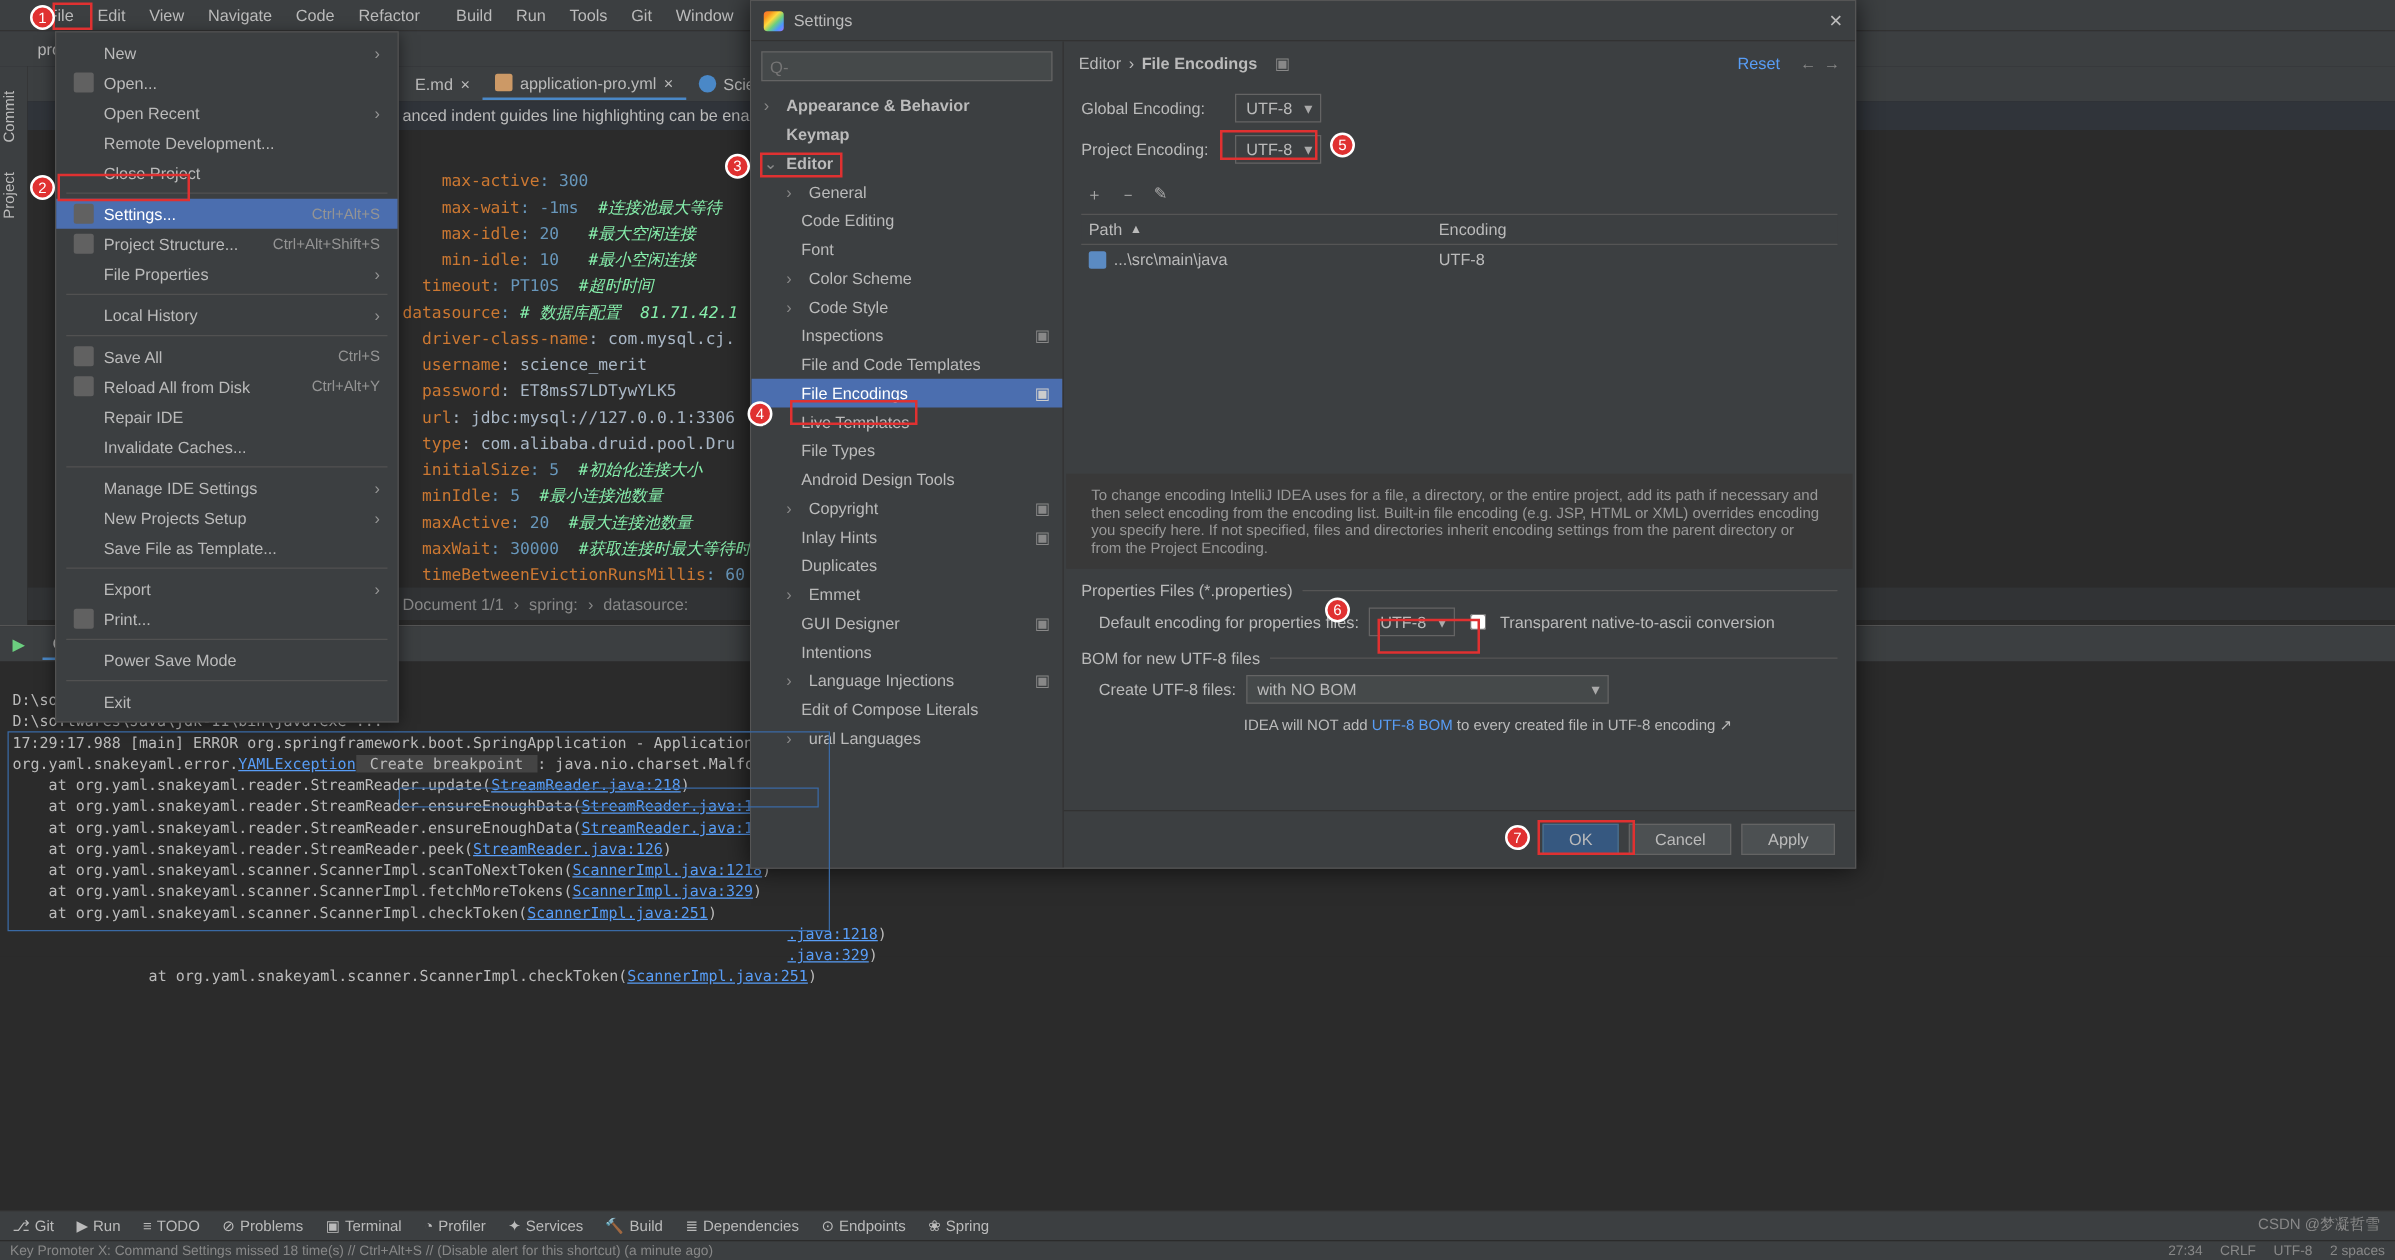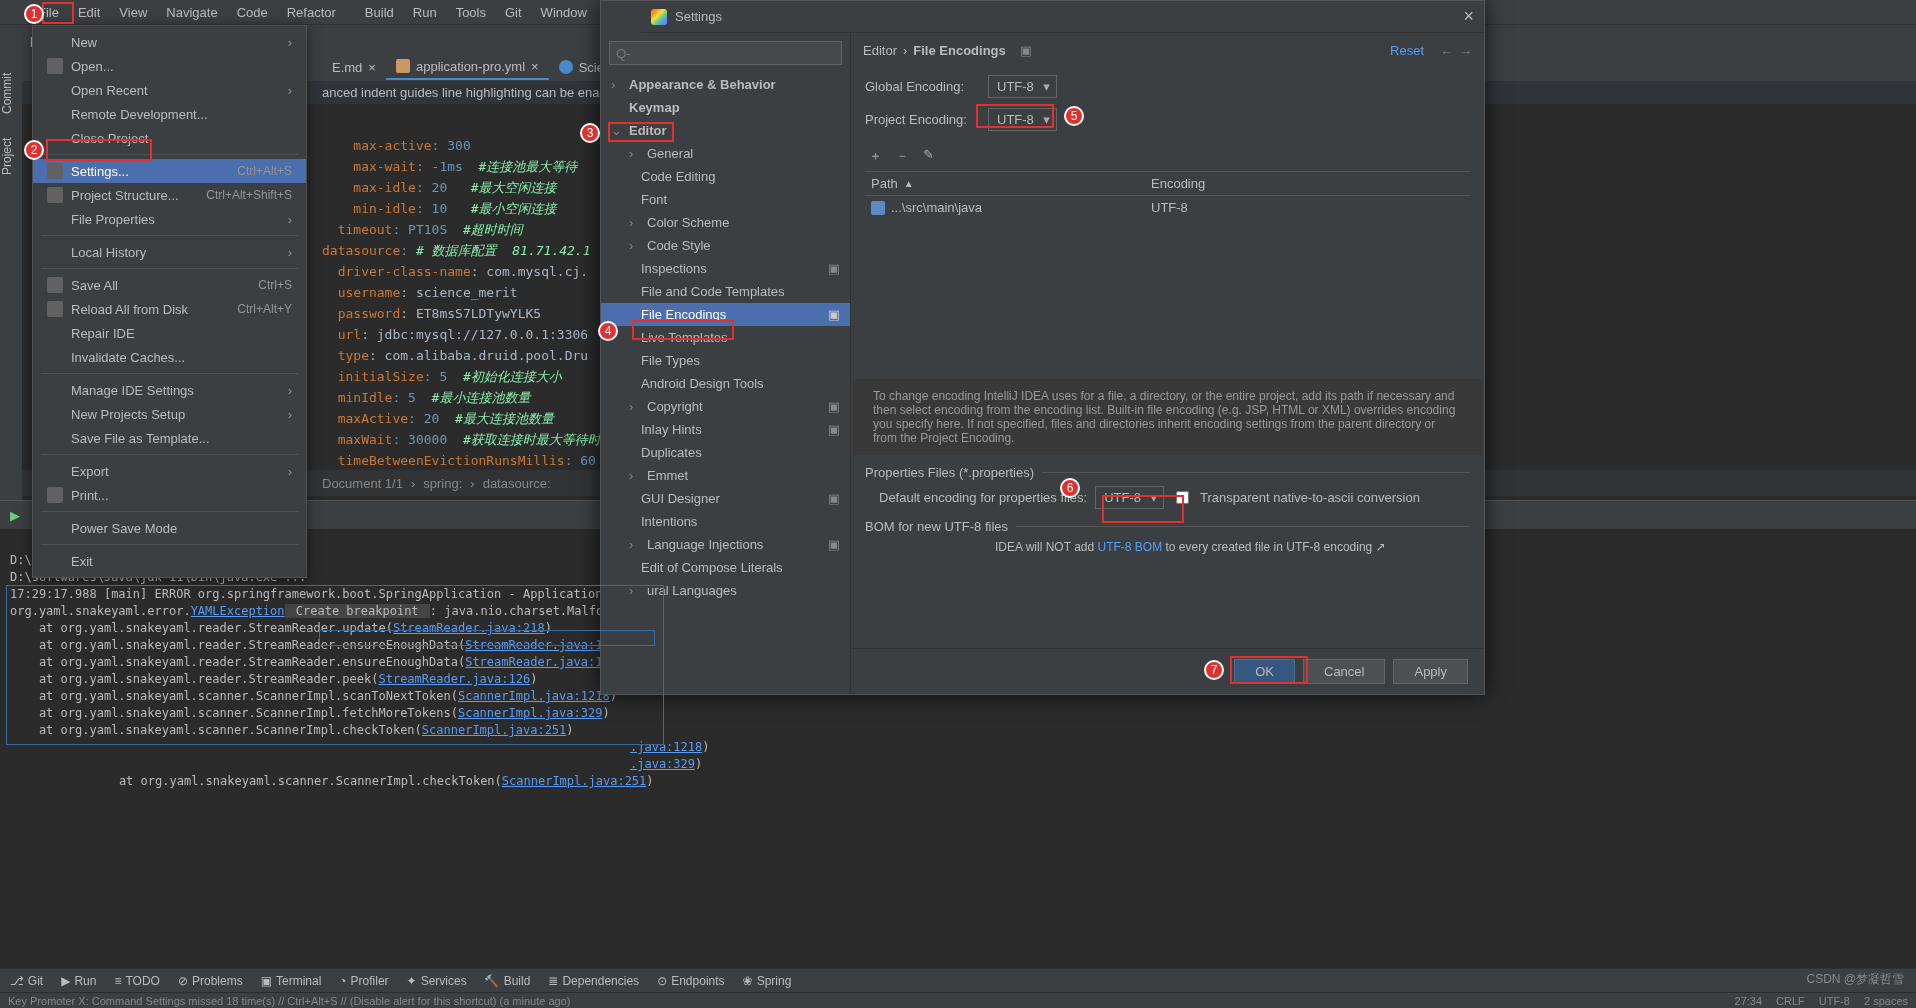--- a/index.html
+++ b/index.html
@@ -66,21 +66,21 @@
     line-height: 21px;
     white-space: pre;
   }
   .comment { color: #86efac; font-style: italic; }
   .colon, .txt { color: #6897bb; }
   .prop { color: #cc7832; }
   .ystr { color: #a9b7c6;}
 
   .file-menu {
     position: absolute;
-    left: 32px; top: 25px;
+    left: 44px; top: 25px;
     width: 275px;
     background: #3c3f41;
     border: 1px solid #515151;
     box-shadow: 0 2px 12px rgba(0,0,0,.5);
     z-index: 50;
     padding: 4px 0;
     text-align: center;
   }
   .file-menu .mrow {
     padding: 4px 14px;
@@ -108,21 +108,20 @@
     display: flex;
     flex-direction: column;
   }
   .dlg-title {
     height: 32px;
     background: #3c3f41;
     display: flex;
     align-items: center;
     padding: 0 10px;
     border-bottom: 1px solid #323232;
-    margin-left: 40px;
   }
   .dlg-title .ico { width:16px;height:16px; background:linear-gradient(135deg,#ff6b35,#f7931e,#ffd93d,#6bcf7f,#4d96ff,#9b72ff); border-radius:3px; margin-right:8px;}
   .dlg-title .close { margin-left:auto; cursor:pointer; font-size:18px;}
   .dlg-body { flex:1; display:flex; overflow:hidden;}
   .dlg-left {
     width: 250px;
     background: #3c3f41;
     border-right: 1px solid #323232;
     display:flex; flex-direction:column;
   }
@@ -588,20 +587,24 @@
           <span>Default encoding for properties files:</span>
           <span class="dd">
               <span>UTF-8</span>
             </span>
           <input type="checkbox" style="">
           <span>Transparent native-to-ascii conversion</span>
         </div>
         <div class="section">
             <span>BOM for new UTF-8 files</span>
           </div>
+        <div class="row" style="margin-left:14px">
+          <span>Create UTF-8 files:</span>
+          <div class="wide-dd"><span>with NO BOM</span></div>
+        </div>
         <div style="margin-left:130px; font-size:12px;">
           <span>IDEA will NOT add </span><span class="link">UTF-8 BOM</span><span> to every created file in UTF-8 encoding ↗</span>
         </div>
       </div>
       <div class="dlg-btns">
         <div class="btn primary">OK</div>
         <div class="btn">Cancel</div>
         <div class="btn">Apply</div>
       </div>
     </div>

